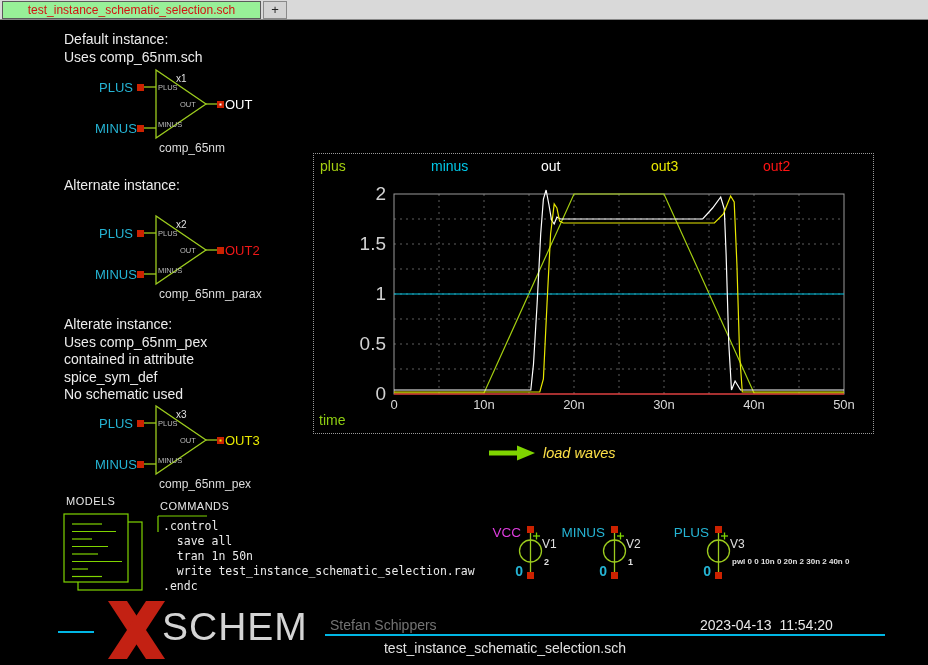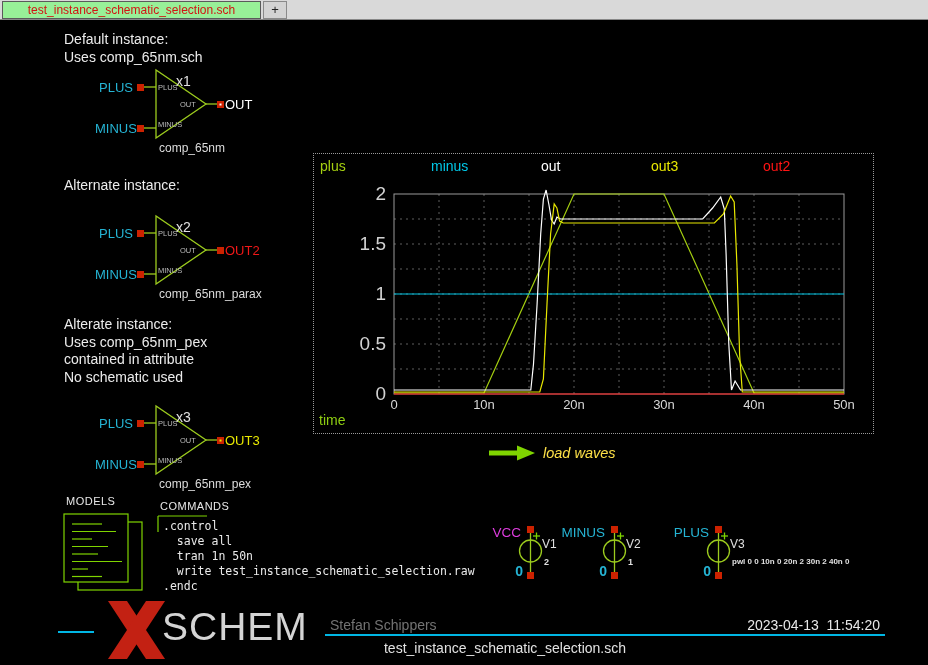--- a/index.html
+++ b/index.html
@@ -11,21 +11,21 @@
   .tab-active{left:2px;top:1px;width:257px;height:16px;background:#98f098;border:1px solid #5a5a5a;
       color:#d21414;font-size:12px;line-height:16px;text-align:center;cursor:default;}
   .tab-plus{left:263px;top:1px;width:22px;height:16px;background:#d3d3d3;border:1px solid #8a8a8a;
       color:#222;font-size:13px;line-height:15px;text-align:center;}
   
   .sect-title{font-size:14px;line-height:17.5px;color:#ececec;}
   
   .comp{width:175px;height:94px;}
   .comp .iolabel{position:absolute;font-size:13px;color:#25b4d4;width:38px;text-align:right;}
   .comp .outlabel{position:absolute;left:130px;top:35px;font-size:13px;}
-  .comp .designator{position:absolute;left:81px;top:11px;font-size:14px;color:#e0e0e0;}
+  .comp .designator{position:absolute;left:81px;top:11px;font-size:10px;color:#e0e0e0;}
   .comp .pinname{position:absolute;font-size:7.5px;color:#bdbdbd;}
   .comp .symname{position:absolute;left:64px;top:79px;font-size:12px;color:#dcdcdc;}
   
   .graph{left:313px;top:153px;width:559px;height:279px;border:1px dotted #9a9a9a;}
   .legend-item{position:absolute;top:4px;font-size:14px;}
   .ytick{position:absolute;font-size:19px;color:#d2d2d2;width:44px;text-align:right;}
   .xtick{position:absolute;font-size:13px;color:#d8d8d8;width:34px;text-align:center;top:243px;}
   .time-label{position:absolute;left:5px;top:258px;font-size:14px;color:#8fce12;}
   
   .launch-label{left:543px;top:445px;font-size:14.5px;color:#fde047;font-style:italic;}
@@ -36,21 +36,21 @@
   
   .source{width:210px;height:58px;}
   .source .net{position:absolute;left:-34px;top:0;width:60px;text-align:right;font-size:13.5px;font-weight:normal;}
   .source .vname{position:absolute;left:47px;top:12px;font-size:12px;color:#e0e0e0;}
   .source .vval{position:absolute;left:49px;top:32px;font-size:9px;color:#e0e0e0;font-weight:bold;}
   .source .gnd{position:absolute;left:8px;top:38px;width:20px;text-align:right;
                font-size:14px;font-weight:bold;color:#25b4d4;}
   
   .logo-rest{left:162px;top:605px;font-size:39px;color:#d4d4d4;letter-spacing:1px;}
   .author{left:330px;top:617px;font-size:14px;color:#737373;}
-  .datetime{left:700px;top:617px;width:180px;text-align:right;font-size:14px;color:#e8e8e8;white-space:pre;}
+  .datetime{left:700px;top:617px;width:180px;font-size:14px;color:#e8e8e8;white-space:pre;}
   .filename{left:290px;top:640px;width:430px;text-align:center;font-size:14px;color:#e2e2e2;}
   .cyanline{background:#00b6e4;height:2px;}
 </style>
 </head>
 <body>
 
 <div class="abs tabbar">
   <div class="abs tab-active">test_instance_schematic_selection.sch</div>
   <div class="abs tab-plus">+</div>
 </div>
@@ -59,20 +59,21 @@
   <div>Default instance:</div>
   <div>Uses comp_65nm.sch</div>
 </div>
 <div class="abs sect-title" style="left:64px;top:177px;">
   <div>Alternate instance:</div>
 </div>
 <div class="abs sect-title" style="left:64px;top:316px;">
   <div>Alterate instance:</div>
   <div>Uses comp_65nm_pex</div>
   <div>contained in attribute</div>
+  <div>spice_sym_def</div>
   <div>No schematic used</div>
 </div>
 
 <div class="abs comp" style="left:95px;top:62px;">
   <svg width="175" height="94">
     <line x1="45" y1="25" x2="61" y2="25" stroke="#9ccb1e" stroke-width="1.3"></line>
     <line x1="45" y1="66" x2="61" y2="66" stroke="#9ccb1e" stroke-width="1.3"></line>
     <line x1="111" y1="42" x2="125" y2="42" stroke="#9ccb1e" stroke-width="1.3"></line>
     <polygon points="61,8 61,76 111,42" fill="none" stroke="#9ccb1e" stroke-width="1.3"></polygon>
     <rect x="42" y="22" width="7" height="7" fill="#cc2200"></rect>

